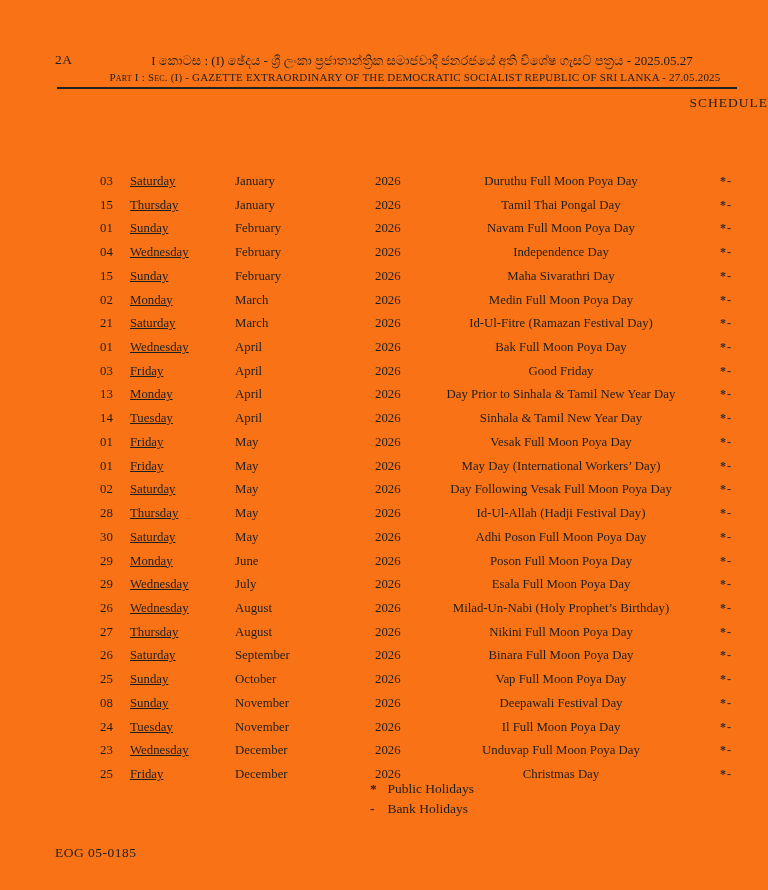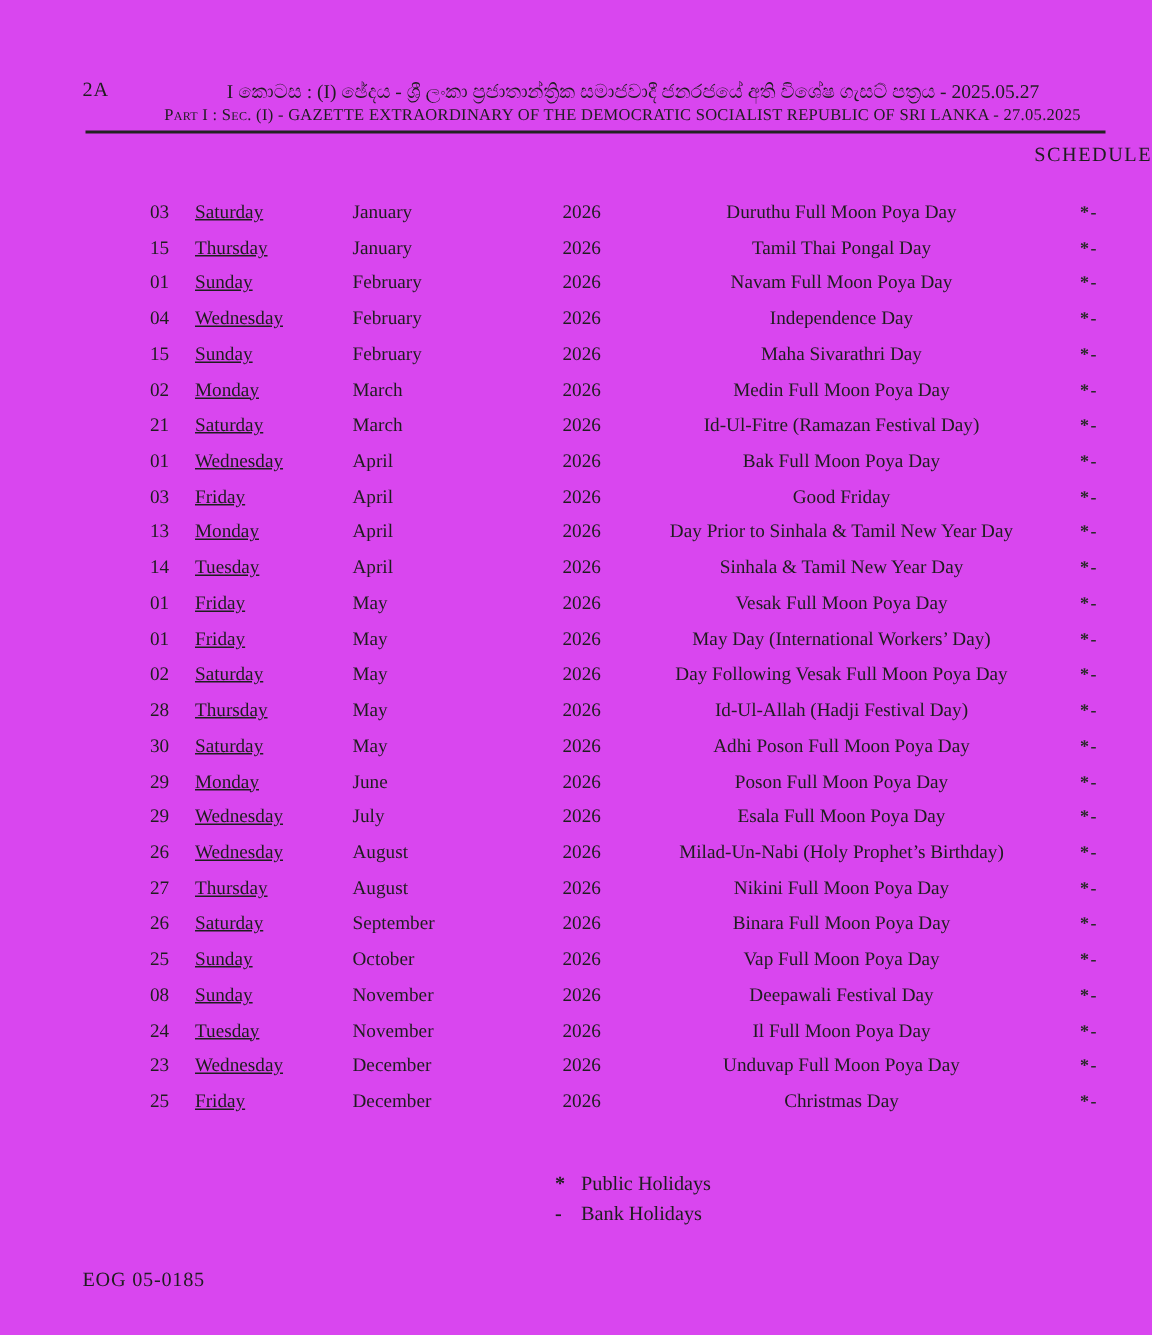--- a/index.html
+++ b/index.html
@@ -4,21 +4,21 @@
 <style>
   html, body {
     margin: 0;
     padding: 0;
     background: #ffffff;
   }
   .page {
     position: relative;
     width: 768px;
     height: 890px;
-    background: #d946ef;
+    background: #f97316;
     font-family: "Liberation Serif", "DejaVu Serif", serif;
     color: #1e1e1e;
     overflow: hidden;
   }
   .page-number {
     position: absolute;
     left: 55px;
     top: 52px;
     font-size: 13.5px;
     letter-spacing: 0.5px;
@@ -68,21 +68,21 @@
     width: 632px;
   }
   .holiday-row {
     display: flex;
     align-items: baseline;
     height: 23.72px;
     font-size: 12.8px;
     line-height: 23.72px;
     white-space: nowrap;
   }
-  .cell-date   { width: 30px;  flex: 0 0 auto; }
+  .cell-date   { width: 30px;  flex: 0 0 auto; margin-top: 40px; }
   .cell-day    { width: 105px; flex: 0 0 auto; text-decoration: underline; }
   .cell-month  { width: 140px; flex: 0 0 auto; }
   .cell-year   { width: 45px;  flex: 0 0 auto; }
   .cell-name   { flex: 1 1 auto; text-align: center; }
   .cell-marker {
     width: 30px;
     flex: 0 0 auto;
     text-align: right;
     font-size: 12px;
     font-weight: 700;

